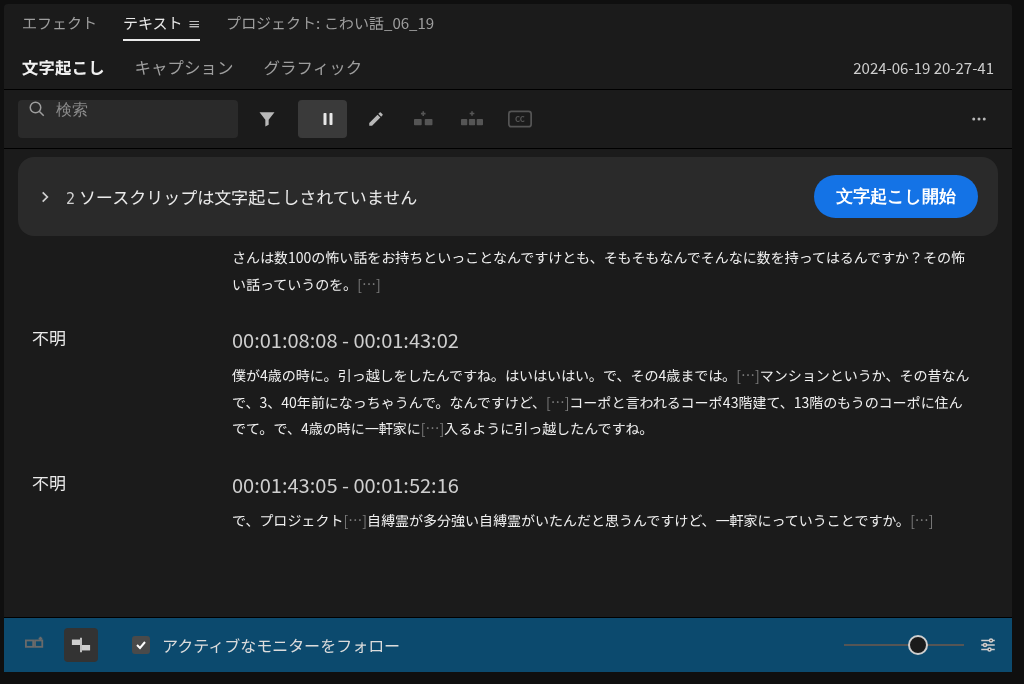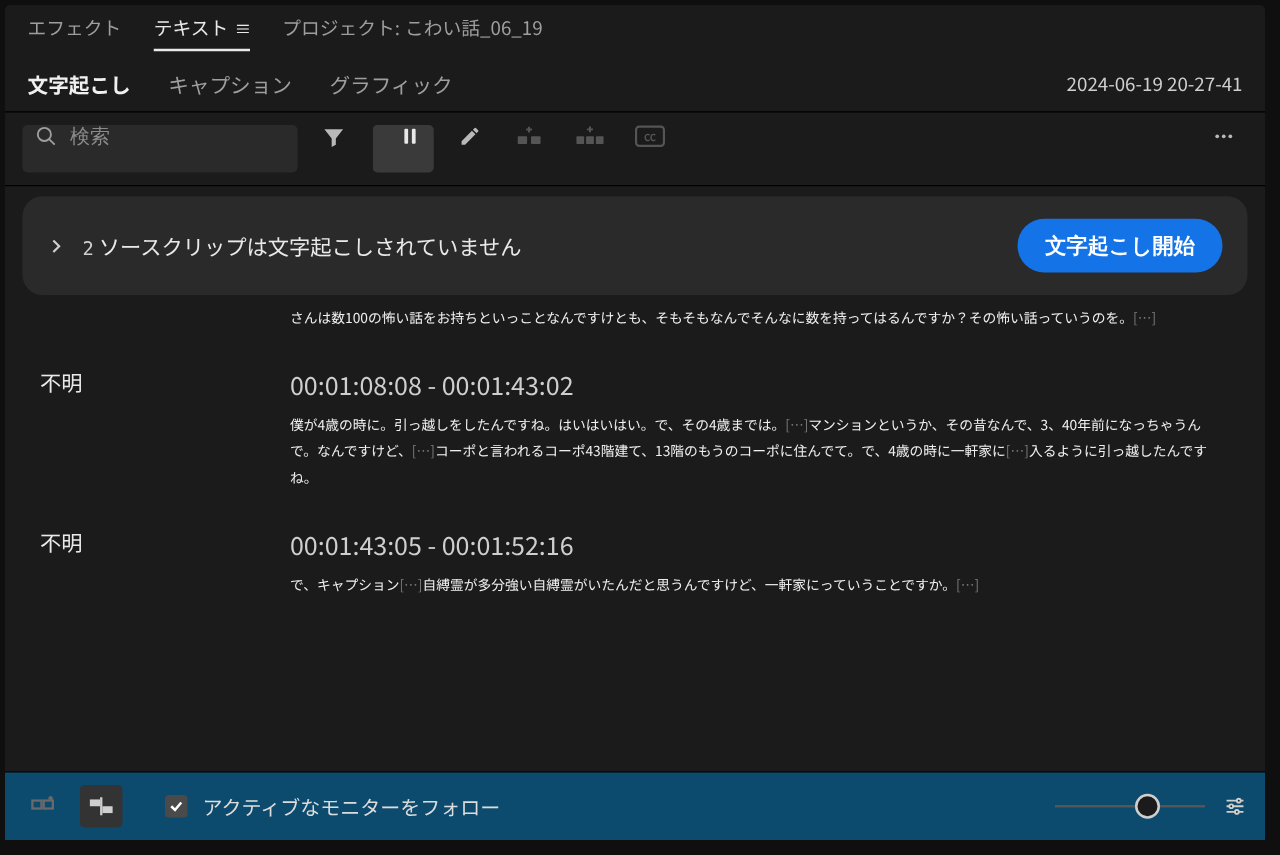--- a/index.html
+++ b/index.html
@@ -11,37 +11,37 @@
   .burger{font-size:13px;letter-spacing:-1px}
   .sub-tabs{display:flex;align-items:center;gap:30px;padding:14px 18px 10px 18px;font-size:16.5px;color:#9e9e9e;border-bottom:1px solid #000}
   .sub-tabs .stab{cursor:pointer}
   .sub-tabs .stab.active{color:#f0f0f0;font-weight:700}
   .timestamp-header{margin-left:auto;font-size:15px;color:#cfcfcf}
   .toolbar{display:flex;align-items:center;gap:10px;padding:10px 14px;border-bottom:1px solid #000}
   .searchbox{display:flex;align-items:flex-start;background:#2a2a2a;border-radius:4px;height:38px;width:200px;padding:0 10px}
   .searchbox svg{flex:0 0 auto}
   .searchbox input{background:transparent;border:none;outline:none;color:#e8e8e8;font-size:16px;margin-left:8px;width:100%}
   .searchbox input::placeholder{color:#8a8a8a}
-  .tbtn{width:38px;height:38px;display:flex;justify-content:center;border-radius:4px;cursor:pointer;color:#b8b8b8}
+  .tbtn{width:38px;height:38px;display:flex;align-items:center;justify-content:center;border-radius:4px;cursor:pointer;color:#b8b8b8}
   .tbtn.active{background:#3a3a3a;color:#e8e8e8}
   .tbtn.dim{color:#555}
   .tbtn.sep{border-left:1px solid #3a3a3a;padding-left:10px;margin-left:2px}
   .more-dots{margin-left:auto}
   .banner{display:flex;align-items:center;background:#2a2a2a;margin:8px 14px;border-radius:16px;padding:18px 20px;gap:14px}
   .banner .chev{color:#cfcfcf}
   .banner .msg{font-size:17px;color:#eaeaea}
   .banner .msg .count{font-family:monospace;font-size:15px;margin-right:4px;color:#cfcfcf}
   .banner .cta{margin-left:auto;background:#1473e6;color:#fff;font-weight:700;font-size:17px;border:none;border-radius:22px;padding:10px 22px;cursor:pointer}
   .transcript{flex:1;overflow:hidden;padding:0 40px 0 28px}
   .seg{display:flex;margin-top:28px}
   .seg.first{margin-top:0}
   .speaker{width:200px;flex:0 0 200px;font-size:17px;color:#eaeaea;padding-top:0}
   .body{flex:1}
   .tc{font-size:20px;color:#cfcfcf;margin-bottom:8px;font-variant-numeric:tabular-nums}
-  .txt{font-size:11px;line-height:1.9;color:#f0f0f0}
+  .txt{font-size:14px;line-height:1.9;color:#f0f0f0}
   .ellips{color:#7a7a7a}
   .footer{position:absolute;bottom:0;left:0;right:0;height:54px;display:flex;align-items:center;padding:0 14px;background:#0c4a6e;border-top:1px solid #000;gap:12px}
   .fbtn{width:34px;height:34px;display:flex;align-items:center;justify-content:center;color:#6a6a6a;cursor:pointer;border-radius:4px}
   .fbtn.on{background:#333;color:#cfcfcf}
   .chk{width:18px;height:18px;border-radius:3px;background:#4a4a4a;display:flex;align-items:center;justify-content:center;color:#fff;font-size:13px}
   .follow-label{font-size:16px;color:#dcdcdc}
   .zoom{margin-left:auto;display:flex;align-items:center;gap:14px}
   .zoom-track{width:120px;height:2px;background:#555;position:relative}
   .zoom-thumb{position:absolute;top:50%;left:62%;transform:translate(-50%,-50%);width:16px;height:16px;border:2px solid #cfcfcf;border-radius:50%;background:#1b1b1b}
   .settings-ico{color:#cfcfcf;cursor:pointer}
@@ -156,21 +156,21 @@
           <span>僕が4歳の時に。引っ越しをしたんですね。はいはいはい。で、その4歳までは。</span><span class="ellips">[…]</span><span>マンションというか、その昔なんで、3、40年前になっちゃうんで。なんですけど、</span><span class="ellips">[…]</span><span>コーポと言われるコーポ43階建て、13階のもうのコーポに住んでて。で、4歳の時に一軒家に</span><span class="ellips">[…]</span><span>入るように引っ越したんですね。</span>
         </div>
       </div>
     </div>
 
     <div class="seg">
       <div class="speaker">不明</div>
       <div class="body">
         <div class="tc">00:01:43:05 - 00:01:52:16</div>
         <div class="txt">
-          <span>で、キャプション</span><span class="ellips">[…]</span><span>自縛霊が多分強い自縛霊がいたんだと思うんですけど、一軒家にっていうことですか。</span><span class="ellips">[…]</span>
+          <span>で、プロジェクト</span><span class="ellips">[…]</span><span>自縛霊が多分強い自縛霊がいたんだと思うんですけど、一軒家にっていうことですか。</span><span class="ellips">[…]</span>
         </div>
       </div>
     </div>
 
   </div>
 
   <div class="footer">
     <div class="fbtn">
       <svg width="22" height="20" viewBox="0 0 24 22" fill="none" stroke="#6a6a6a" stroke-width="2">
           <rect x="2" y="6" width="8" height="7"></rect>

